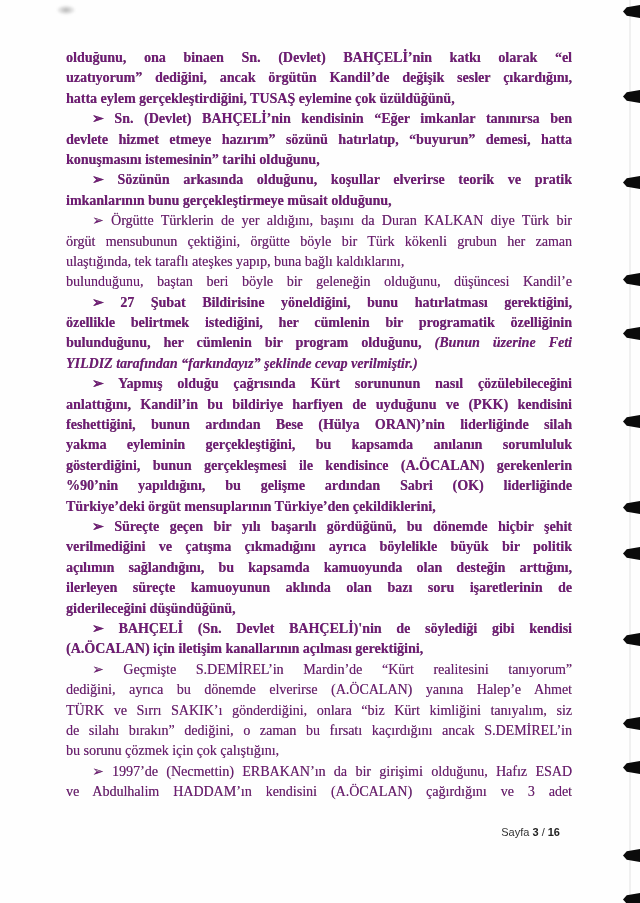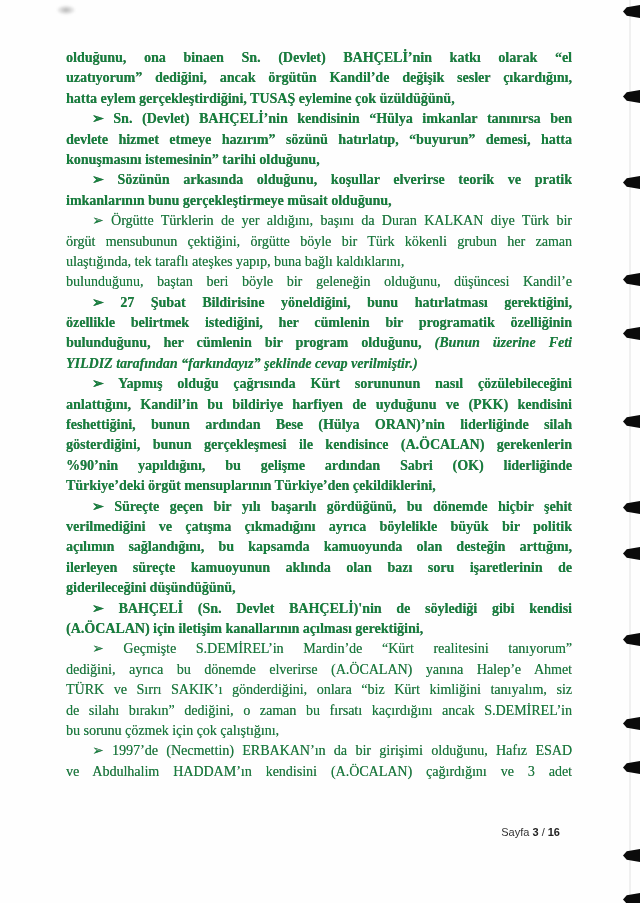--- a/index.html
+++ b/index.html
@@ -27,21 +27,21 @@
   }
   
   .mark {
     position: absolute; right: 0; width: 17px; height: 13px;
     background: #0b0b0b;
     clip-path: polygon(100% 0, 100% 100%, 22% 82%, 0 50%, 22% 18%);
   }
   .text-block {
     position: absolute; left: 66px; top: 48px; width: 506px;
     font-size: 14px; line-height: 20.4px;
-    color: #15803d;
+    color: #701a75;
     text-shadow: 0.2px 0.2px 0.35px rgba(25,25,25,0.55);
   }
   .para.bold { font-weight: bold; }
   .line {
     height: 20.4px; overflow: hidden;
     text-align: justify;
     text-align-last: justify;
   }
   .line.end { text-align-last: left; }
   .line.indent { text-indent: 26px; }
@@ -60,21 +60,21 @@
   <div class="smudge"></div>
   <div class="scan-line"></div>
 
   <div class="text-block">
       <div class="para bold">
         <div class="line"><span>olduğunu, ona binaen Sn. (Devlet) BAHÇELİ’nin katkı olarak “el</span></div>
         <div class="line"><span>uzatıyorum” dediğini, ancak örgütün Kandil’de değişik sesler çıkardığını,</span></div>
         <div class="line end"><span>hatta eylem gerçekleştirdiğini, TUSAŞ eylemine çok üzüldüğünü,</span></div>
       </div>
       <div class="para bold">
-        <div class="line indent"><span>➢ Sn. (Devlet) BAHÇELİ’nin kendisinin “Hülya imkanlar tanınırsa ben</span></div>
+        <div class="line indent"><span>➢ Sn. (Devlet) BAHÇELİ’nin kendisinin “Eğer imkanlar tanınırsa ben</span></div>
         <div class="line"><span>devlete hizmet etmeye hazırım” sözünü hatırlatıp, “buyurun” demesi, hatta</span></div>
         <div class="line end"><span>konuşmasını istemesinin” tarihi olduğunu,</span></div>
       </div>
       <div class="para bold">
         <div class="line indent"><span>➢ Sözünün arkasında olduğunu, koşullar elverirse teorik ve pratik</span></div>
         <div class="line end"><span>imkanlarının bunu gerçekleştirmeye müsait olduğunu,</span></div>
       </div>
       <div class="para">
         <div class="line indent"><span>➢ Örgütte Türklerin de yer aldığını, başını da Duran KALKAN diye Türk bir</span></div>
         <div class="line"><span>örgüt mensubunun çektiğini, örgütte böyle bir Türk kökenli grubun her zaman</span></div>
@@ -84,20 +84,21 @@
       <div class="para bold">
         <div class="line indent"><span>➢ 27 Şubat Bildirisine yöneldiğini, bunu hatırlatması gerektiğini,</span></div>
         <div class="line"><span>özellikle belirtmek istediğini, her cümlenin bir programatik özelliğinin</span></div>
         <div class="line"><span>bulunduğunu, her cümlenin bir program olduğunu, </span><span class="italic">(Bunun üzerine Feti</span></div>
         <div class="line end"><span class="italic">YILDIZ tarafından “farkındayız” şeklinde cevap verilmiştir.)</span></div>
       </div>
       <div class="para bold">
         <div class="line indent"><span>➢ Yapmış olduğu çağrısında Kürt sorununun nasıl çözülebileceğini</span></div>
         <div class="line"><span>anlattığını, Kandil’in bu bildiriye harfiyen de uyduğunu ve (PKK) kendisini</span></div>
         <div class="line"><span>feshettiğini, bunun ardından Bese (Hülya ORAN)’nin liderliğinde silah</span></div>
+        <div class="line"><span>yakma eyleminin gerçekleştiğini, bu kapsamda anılanın sorumluluk</span></div>
         <div class="line"><span>gösterdiğini, bunun gerçekleşmesi ile kendisince (A.ÖCALAN) gerekenlerin</span></div>
         <div class="line"><span>%90’nin yapıldığını, bu gelişme ardından Sabri (OK) liderliğinde</span></div>
         <div class="line end"><span>Türkiye’deki örgüt mensuplarının Türkiye’den çekildiklerini,</span></div>
       </div>
       <div class="para bold">
         <div class="line indent"><span>➢ Süreçte geçen bir yılı başarılı gördüğünü, bu dönemde hiçbir şehit</span></div>
         <div class="line"><span>verilmediğini ve çatışma çıkmadığını ayrıca böylelikle büyük bir politik</span></div>
         <div class="line"><span>açılımın sağlandığını, bu kapsamda kamuoyunda olan desteğin arttığını,</span></div>
         <div class="line"><span>ilerleyen süreçte kamuoyunun aklında olan bazı soru işaretlerinin de</span></div>
         <div class="line end"><span>giderileceğini düşündüğünü,</span></div>

